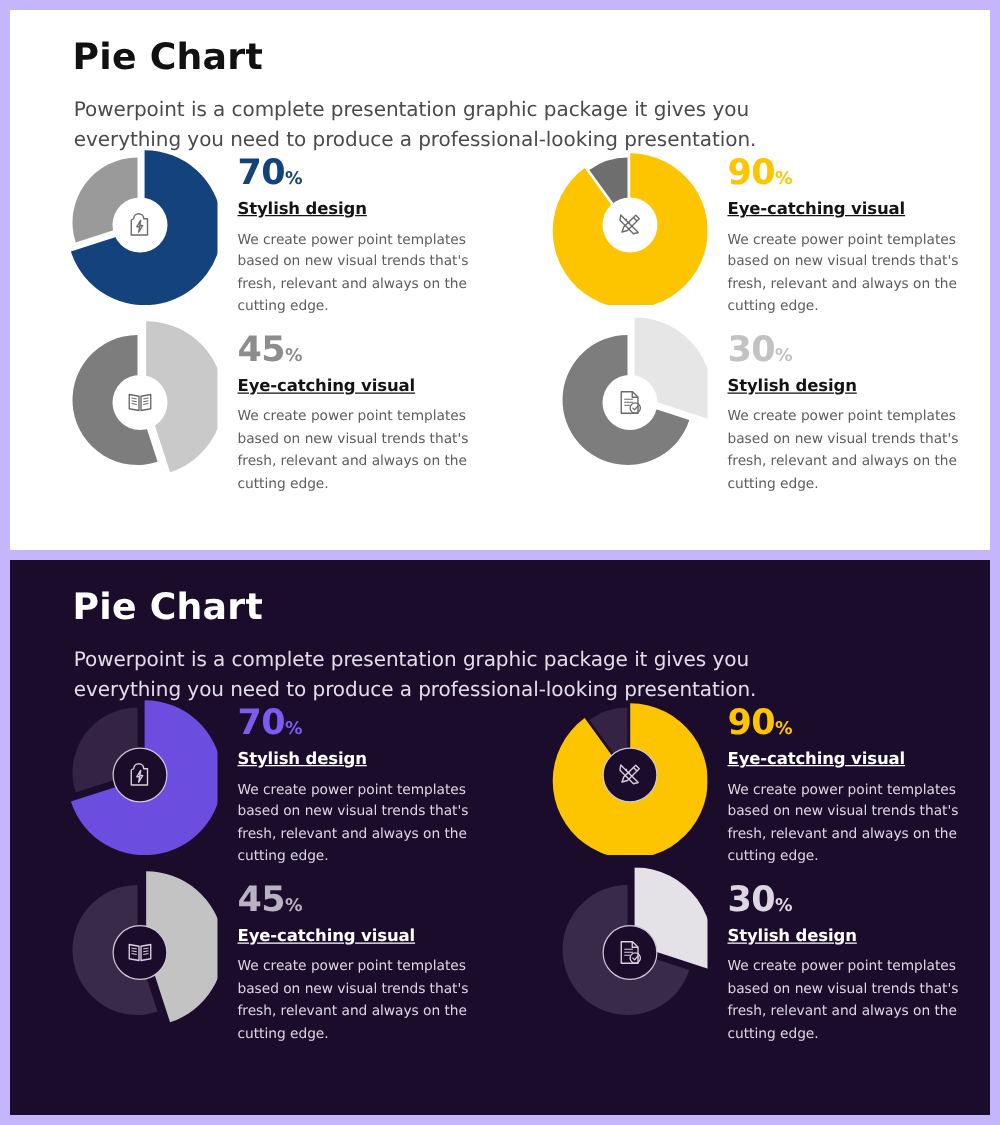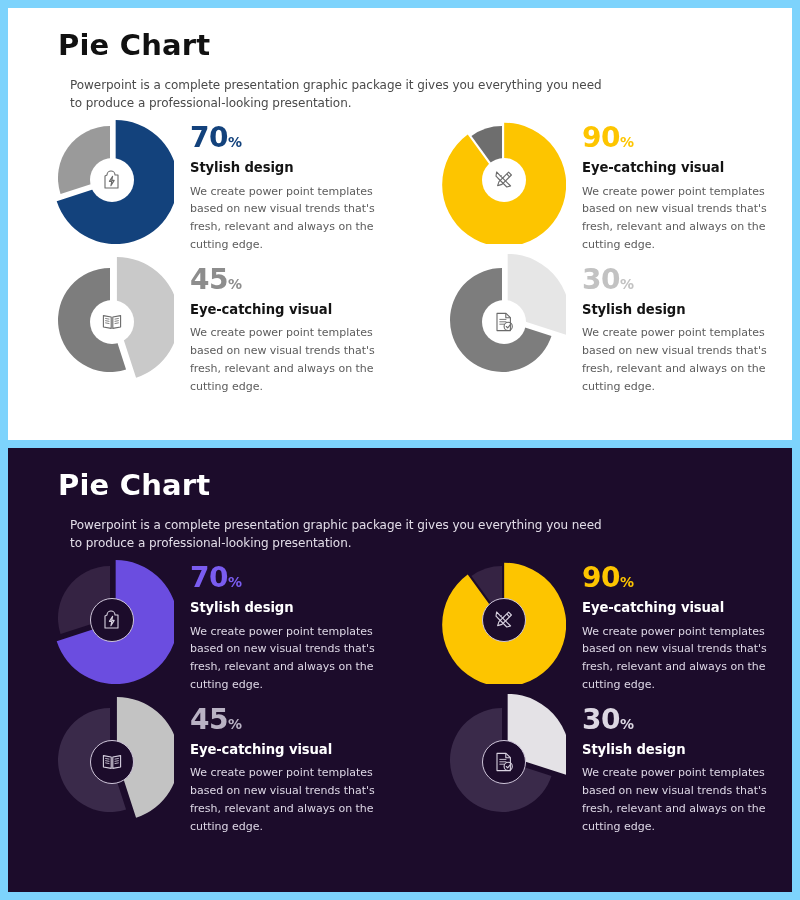--- a/index.html
+++ b/index.html
@@ -10,21 +10,21 @@
     width: 800px;
     height: 900px;
     background: #ffffff;
     font-family: "DejaVu Sans", sans-serif;
     overflow: hidden;
   }
   .page {
     width: 800px;
     height: 900px;
     position: relative;
-    background: #7dd3fc;
+    background: #c4b5fd;
   }
   .panel {
     position: absolute;
     left: 8px;
     width: 784px;
     box-sizing: border-box;
   }
   .panel-light {
     top: 8px;
     height: 432px;
@@ -42,23 +42,23 @@
     width: 560px;
   }
   .title {
     font-size: 29px;
     font-weight: bold;
     letter-spacing: 0.2px;
     margin: 0 0 14px 0;
     line-height: 1.1;
   }
   .subtitle {
-    font-size: 12px;
+    font-size: 16px;
     line-height: 1.52;
-    margin: 12px;
+    margin: 1px;
     letter-spacing: -0.05px;
   }
   .light .title { color: #111111; }
   .light .subtitle { color: #4a4a4a; }
   .dark .title { color: #ffffff; }
   .dark .subtitle { color: #e2dde8; }
 
   .grid {
     position: absolute;
     left: 0;
@@ -127,20 +127,21 @@
     font-size: 14px;
     font-weight: bold;
     letter-spacing: 0;
   }
   .sub-head {
     font-size: 13.2px;
     font-weight: bold;
     margin: 0 0 7px 0;
     line-height: 1.1;
     letter-spacing: -0.1px;
+    text-decoration: underline;
   }
   .body-text {
     font-size: 11px;
     line-height: 1.62;
     margin: 0;
     letter-spacing: -0.02px;
   }
   .light .sub-head { color: #141414; }
   .light .body-text { color: #5c5c5c; }
   .dark .sub-head { color: #ffffff; }

